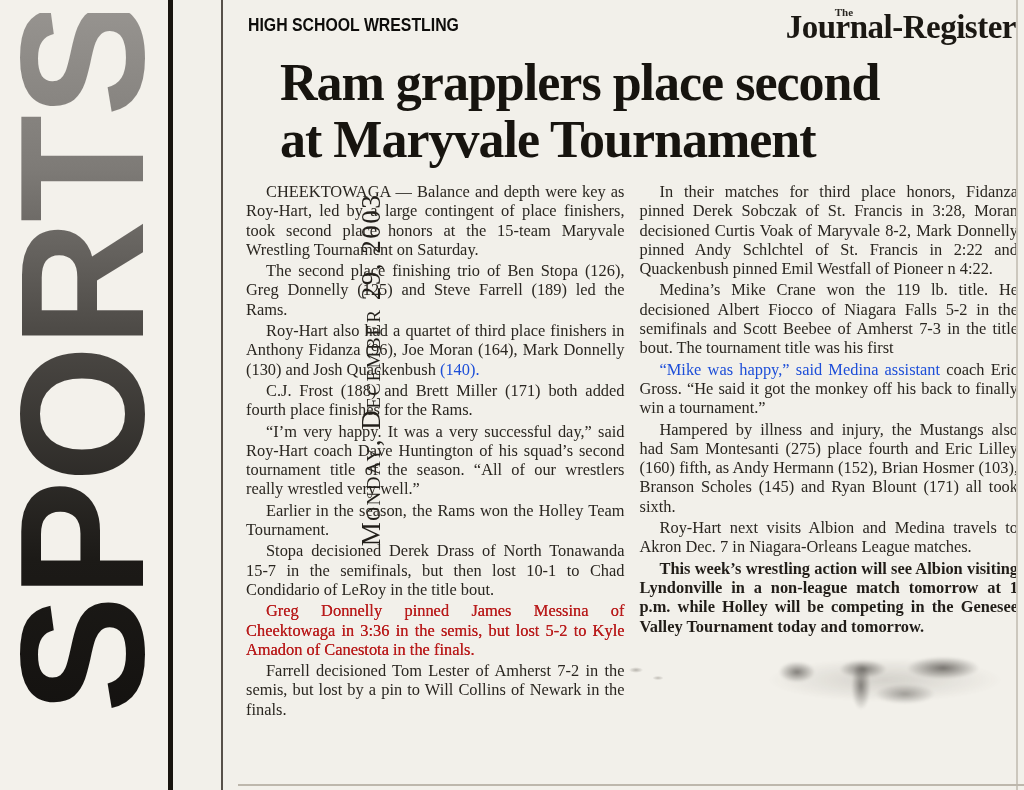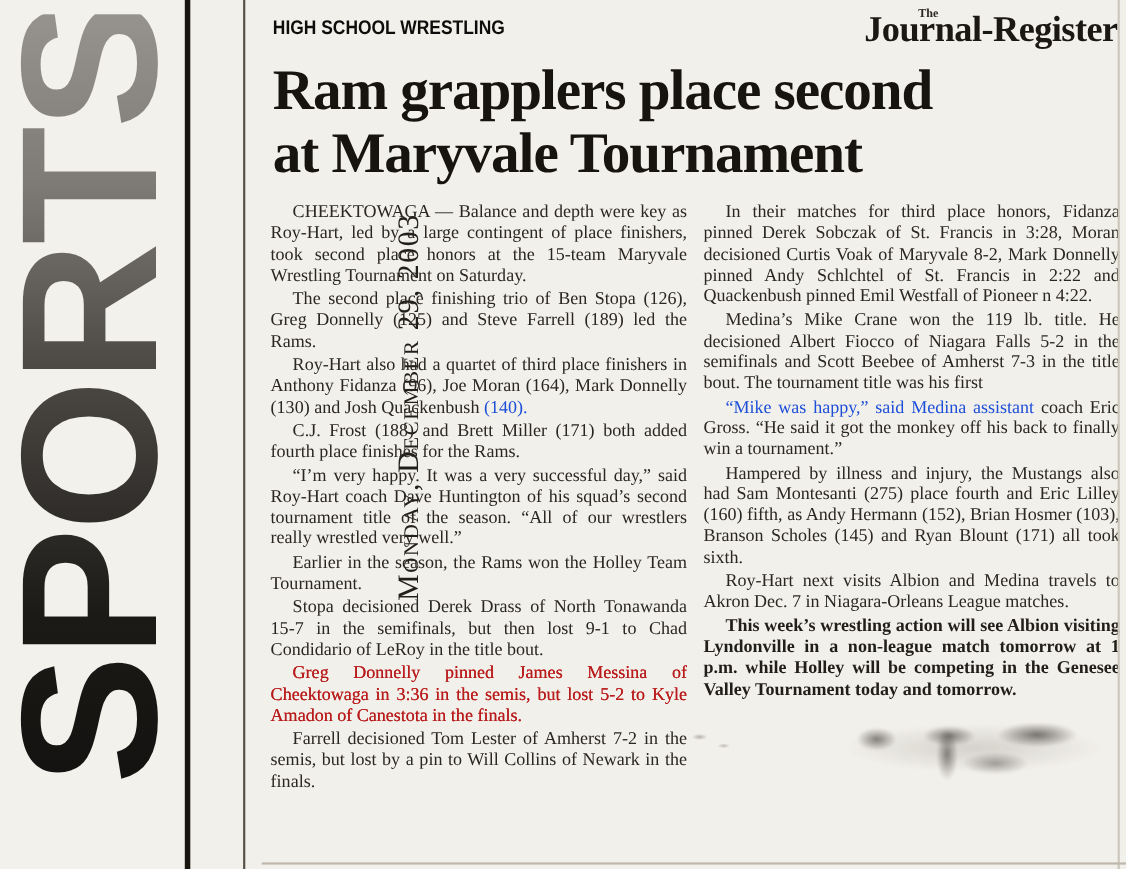--- a/index.html
+++ b/index.html
@@ -57,21 +57,21 @@
   }
   .masthead .name {
     font-family:"Liberation Serif", serif; font-weight:700;
     font-size:33px; letter-spacing:-0.5px; color:#1b1813; white-space:nowrap;
   }
   .headline {
     position:absolute; left:10px; top:54px; width:770px;
     font-family:"Liberation Serif", serif; font-weight:700;
     font-size:52px; line-height:57px; letter-spacing:-1px; color:#17140f;
   }
-  .headline .hl-line { display:block; white-space:nowrap; }
+  .headline .hl-line { display:block; white-space:nowrap;margin-left:32px; }
 
   .columns {
     position:absolute; left:8px; top:182px; width:772px;
     display:flex; gap:15px;justify-content:space-between;
   }
   .col { flex:1 1 0; font-size:16.4px; line-height:19.3px; color:#2a2620; }
   .para { text-align:justify; text-indent:20px; margin-bottom:2px; }
   .para.bold { font-weight:700; color:#211d18; }
   .para.semi { text-shadow:0 0 0.5px currentColor; color:#b91c1c; }
   .faded { color:#1d4ed8; }
@@ -130,21 +130,21 @@
     </h1>
 
     <div class="columns">
       <div class="col">
           <p class="para"><span>CHEEKTOWAGA — Balance and depth were key as Roy-Hart, led by a large contingent of place finishers, took second place honors at the 15-team Maryvale Wrestling Tournament on Saturday.</span></p>
           <p class="para"><span>The second place finishing trio of Ben Stopa (126), Greg Donnelly (125) and Steve Farrell (189) led the Rams.</span></p>
           <p class="para"><span>Roy-Hart also had a quartet of third place finishers in Anthony Fidanza (96), Joe Moran (164), Mark Donnelly (130) and Josh Quackenbush </span><span class="faded">(140).</span></p>
           <p class="para"><span>C.J. Frost (188) and Brett Miller (171) both added fourth place finishes for the Rams.</span></p>
           <p class="para"><span>“I’m very happy. It was a very successful day,” said Roy-Hart coach Dave Huntington of his squad’s second tournament title of the season. “All of our wrestlers really wrestled very well.”</span></p>
           <p class="para"><span>Earlier in the season, the Rams won the Holley Team Tournament.</span></p>
-          <p class="para"><span>Stopa decisioned Derek Drass of North Tonawanda 15-7 in the semifinals, but then lost 9-1 to Chad Condidario of LeRoy in the title bout.</span></p>
+          <p class="para"><span>Stopa decisioned Derek Drass of North Tonawanda 15-7 in the semifinals, but then lost 10-1 to Chad Condidario of LeRoy in the title bout.</span></p>
           <p class="para semi"><span>Greg Donnelly pinned James Messina of Cheektowaga in 3:36 in the semis, but lost 5-2 to Kyle Amadon of Canestota in the finals.</span></p>
           <p class="para"><span>Farrell decisioned Tom Lester of Amherst 7-2 in the semis, but lost by a pin to Will Collins of Newark in the finals.</span></p>
         </div>
       <div class="col">
           <p class="para"><span>In their matches for third place honors, Fidanza pinned Derek Sobczak of St. Francis in 3:28, Moran decisioned Curtis Voak of Maryvale 8-2, Mark Donnelly pinned Andy Schlchtel of St. Francis in 2:22 and Quackenbush pinned Emil Westfall of Pioneer n 4:22.</span></p>
           <p class="para"><span>Medina’s Mike Crane won the 119 lb. title. He decisioned Albert Fiocco of Niagara Falls 5-2 in the semifinals and Scott Beebee of Amherst 7-3 in the title bout. The tournament title was his first</span></p>
           <p class="para"><span class="faded">“Mike was happy,” said Medina assistant </span><span>coach Eric Gross. “He said it got the monkey off his back  to finally win a tournament.”</span></p>
           <p class="para"><span>Hampered by illness and injury, the Mustangs also had Sam Montesanti (275) place fourth and Eric Lilley (160) fifth, as Andy Hermann (152), Brian Hosmer (103), Branson Scholes (145) and Ryan Blount (171) all took sixth.</span></p>
           <p class="para"><span>Roy-Hart next visits Albion and Medina travels to Akron Dec. 7 in Niagara-Orleans League matches.</span></p>
           <p class="para bold"><span>This week’s wrestling action will see Albion visiting Lyndonville in a non-league match tomorrow at 1 p.m. while Holley will be competing in the Genesee Valley Tournament today and tomorrow.</span></p>

